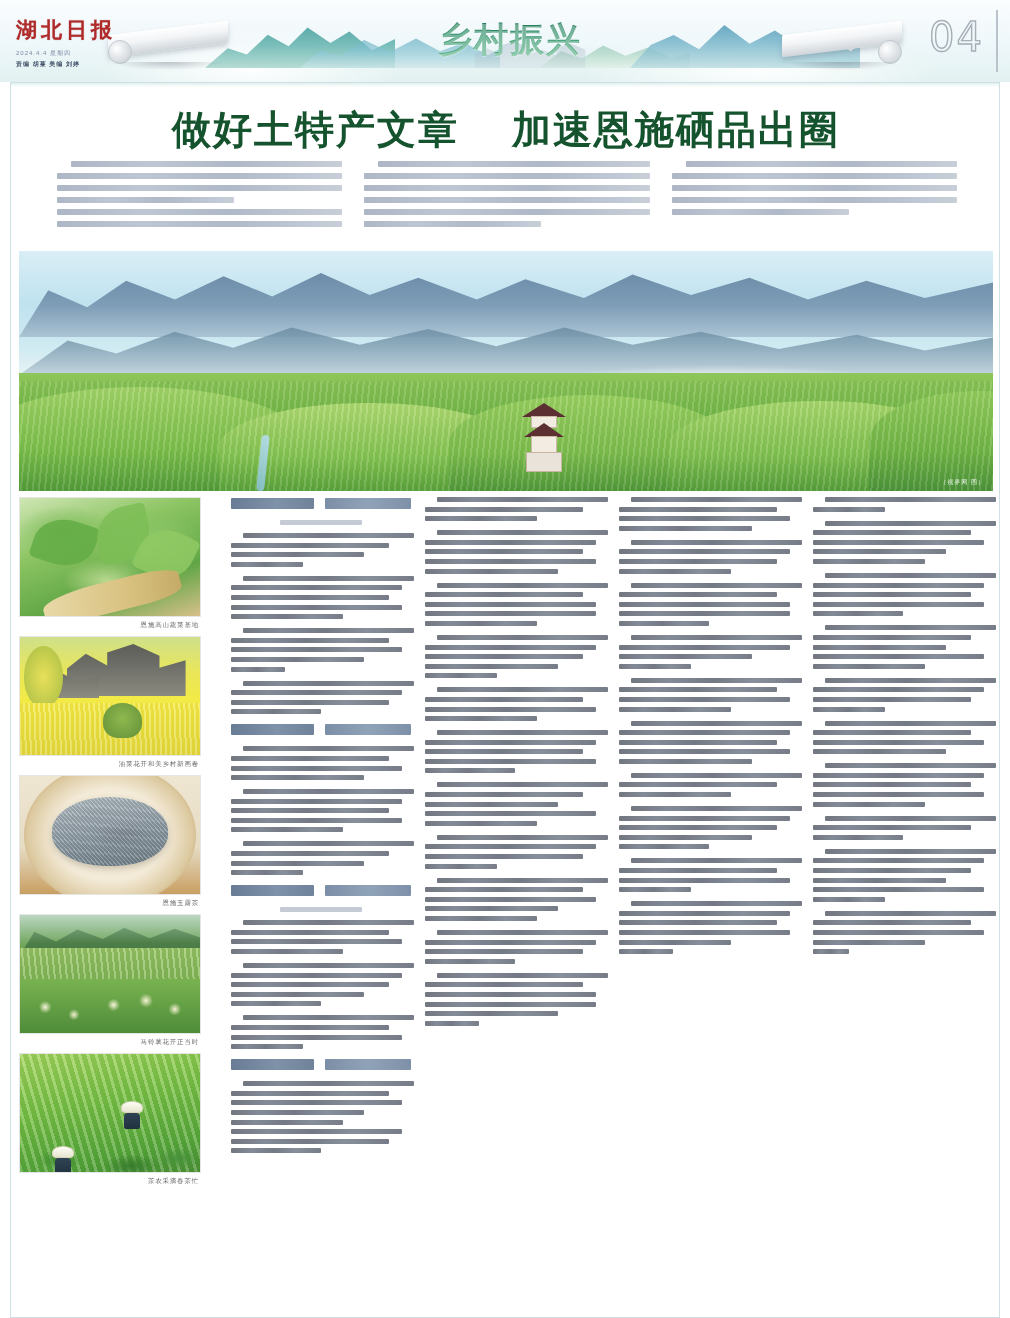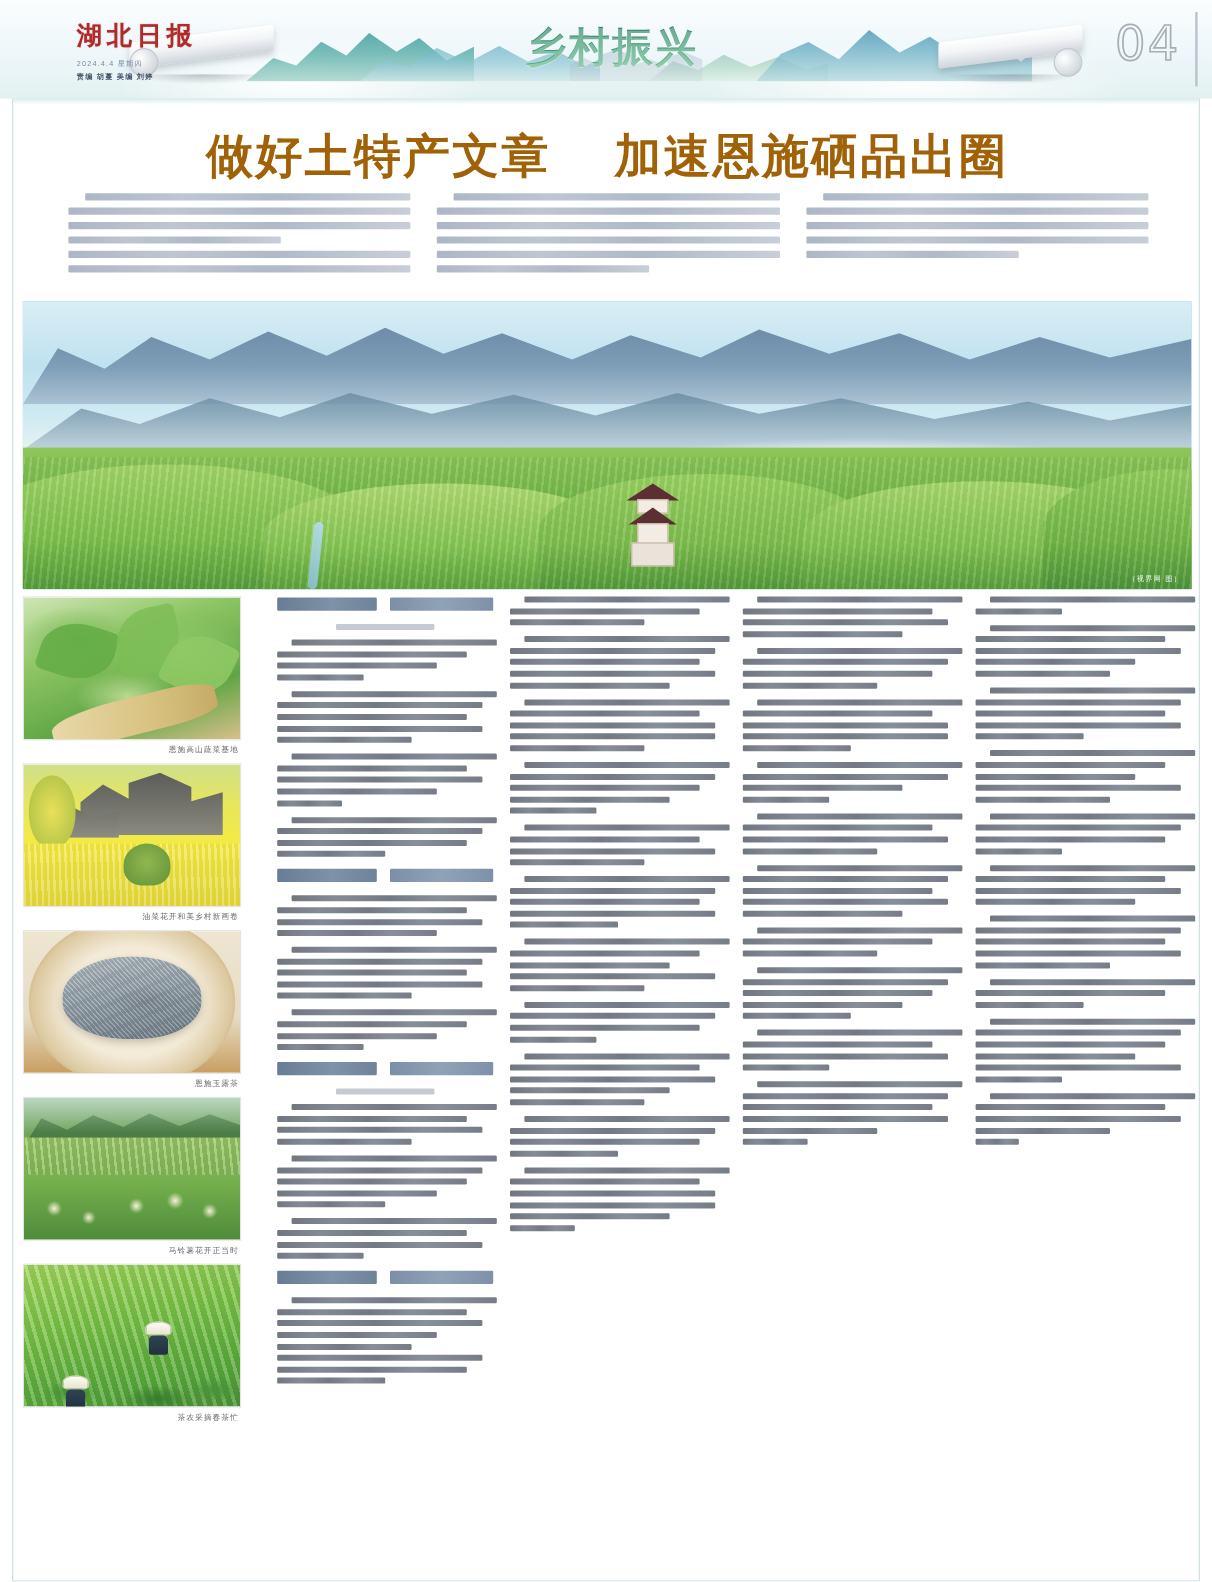--- a/index.html
+++ b/index.html
@@ -64,21 +64,21 @@
   }
   .scroll.left{left:108px;top:22px;width:120px;}
   .scroll.left .roll{left:0;top:18px;}
   .scroll.right{right:108px;top:22px;width:120px;}
   .scroll.right .roll{right:0;top:18px;}
   .scroll .shadowline{
     position:absolute;left:4%;bottom:-2px;width:92%;height:8px;
     background:radial-gradient(ellipse at 50% 0%,rgba(120,130,140,.45),rgba(255,255,255,0) 72%);
   }
 
-  .mh-logo{position:absolute;left:16px;top:16px;width:150px;margin-left:48px;}
+  .mh-logo{position:absolute;left:16px;top:16px;width:150px;}
   .mh-logo .logo-cn{
     font-family:"DejaVu Serif","Liberation Serif",serif;
     font-weight:700;font-size:21px;letter-spacing:4px;color:#b02a2a;
     text-shadow:0 0 1px rgba(150,30,30,.5);
     filter:blur(.25px);
   }
   .mh-logo .logo-sub{
     margin-top:5px;font-size:6px;color:#7a8aa0;letter-spacing:1px;
     filter:blur(.3px);
   }
@@ -120,21 +120,21 @@
   }
   .page-innerrule{
     position:absolute;left:0;top:0;width:100%;height:4px;
     background:linear-gradient(180deg,#dff0ef,#ffffff);
   }
 
   
   .headline{
     position:absolute;left:0;top:20px;width:990px;text-align:center;
     font-family:"DejaVu Serif","Liberation Serif",serif;
-    font-weight:700;font-size:39px;letter-spacing:2px;color:#a16207;
+    font-weight:700;font-size:39px;letter-spacing:2px;color:#14532d;
     white-space:nowrap;
   }
   .headline .gap{display:inline-block;width:22px;}
 
   
   .lead{
     position:absolute;top:78px;left:46px;width:900px;
     display:flex;gap:22px;
   }
   .lead-col{flex:1;}

